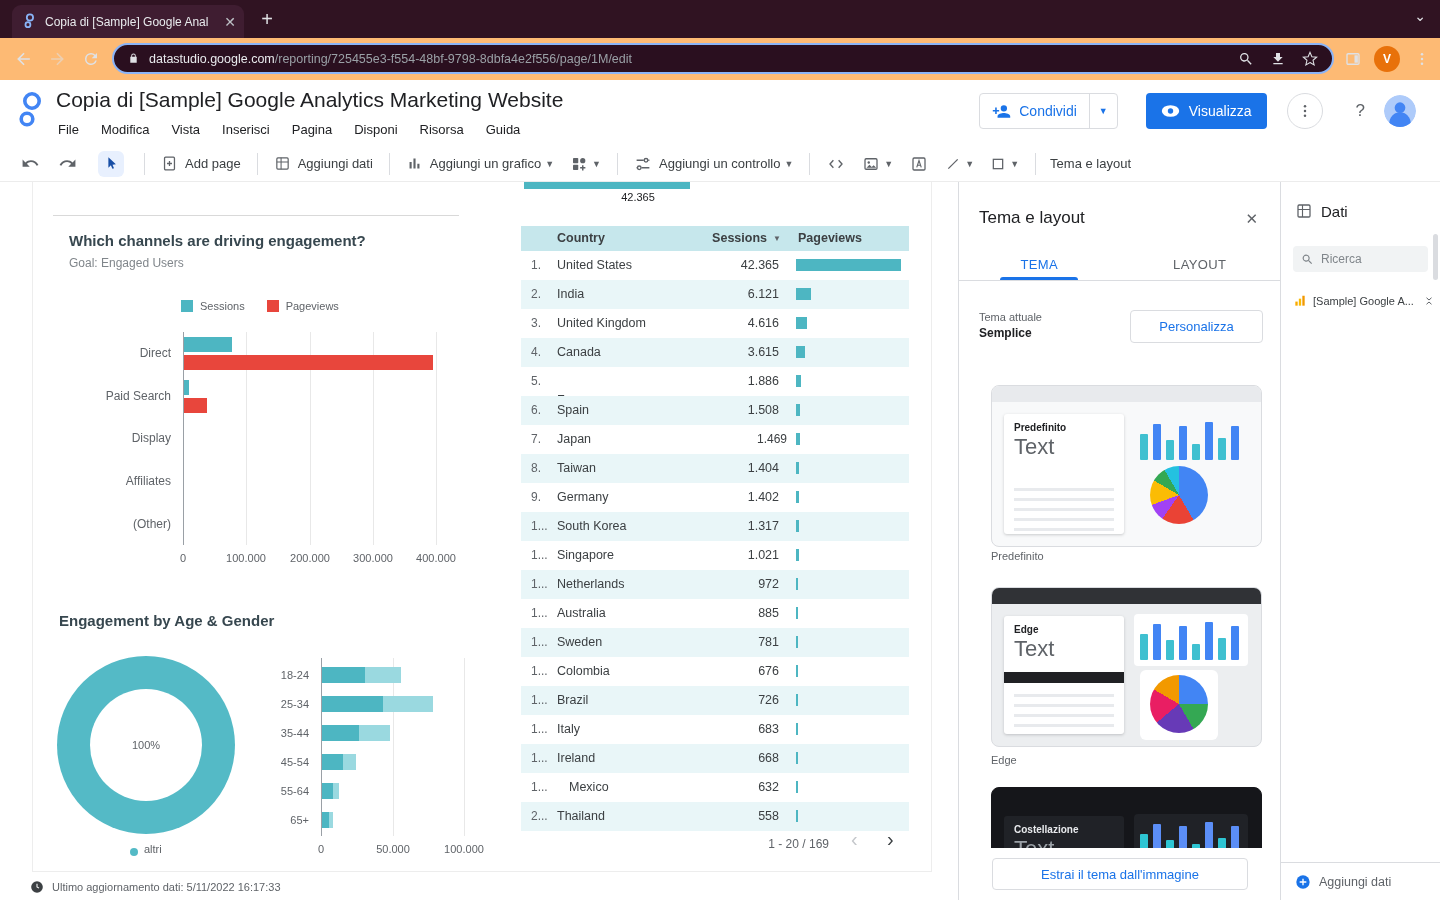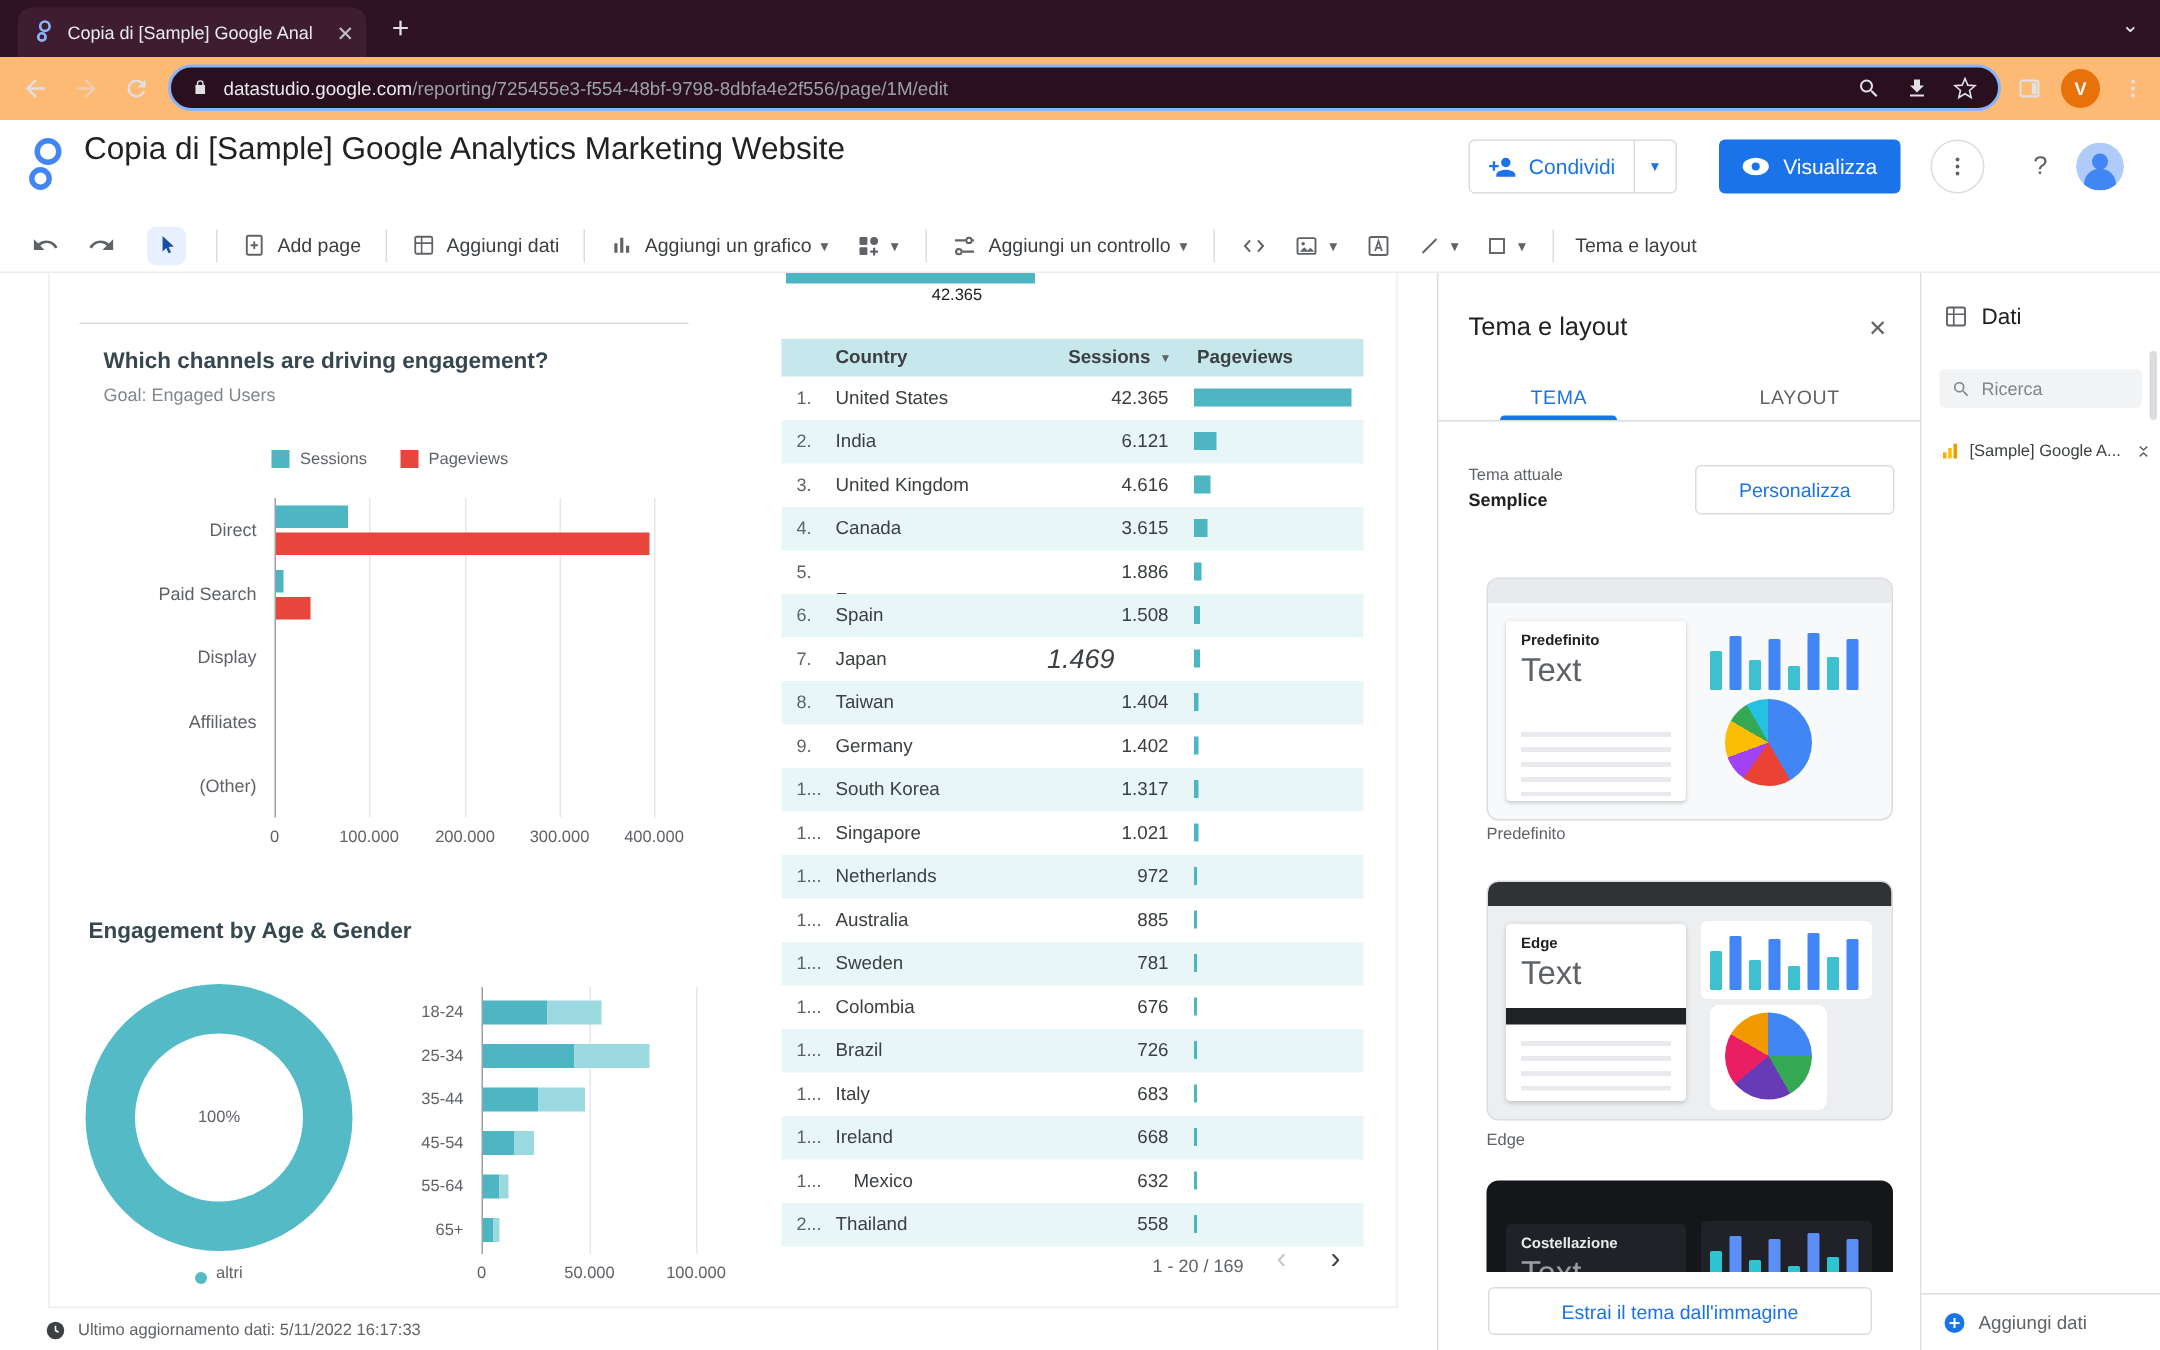--- a/index.html
+++ b/index.html
@@ -198,20 +198,30 @@
   </div>
 
   <div class="appheader">
     <span class="logo">
       <svg width="30" height="42" viewBox="0 0 30 42">
           <circle cx="16" cy="11" r="7.2" fill="none" stroke="#4285f4" stroke-width="3.6"></circle>
           <circle cx="11" cy="29" r="5.8" fill="none" stroke="#4285f4" stroke-width="3.6"></circle>
         </svg>
     </span>
     <div class="doc-title">Copia di [Sample] Google Analytics Marketing Website</div>
+    <div class="menubar">
+        <div class="menu-item">File</div>
+        <div class="menu-item">Modifica</div>
+        <div class="menu-item">Vista</div>
+        <div class="menu-item">Inserisci</div>
+        <div class="menu-item">Pagina</div>
+        <div class="menu-item">Disponi</div>
+        <div class="menu-item">Risorsa</div>
+        <div class="menu-item">Guida</div>
+      </div>
     <div class="header-actions">
       <div class="share-btn">
         <span class="share-main">
           <span>
             <svg width="19" height="19" viewBox="0 0 24 24" fill="#1a73e8">
                 <path d="M15 12a4 4 0 1 0-4-4 4 4 0 0 0 4 4zM6 10V7H4v3H1v2h3v3h2v-3h3v-2H6zm9 4c-2.67 0-8 1.34-8 4v2h16v-2c0-2.66-5.33-4-8-4z"></path>
               </svg>
           </span>
           <span>Condividi</span>
         </span>
@@ -450,21 +460,21 @@
           <div style="position: absolute; left: 524px; top: 185px; height: 29px; line-height: 29px; font-size: 12.5px; color: rgb(60, 64, 67); margin-top: 19px;">France</div>
           <div style="position: absolute; left: 640px; top: 185px; width: 106px; height: 29px; line-height: 29px; text-align: right; font-size: 12.5px; color: rgb(60, 64, 67);">1.886</div>
           <div style="position: absolute; left: 763px; top: 193px; width: 5px; height: 12px; background: rgb(77, 182, 194);"></div>
           <div style="position: absolute; left: 488px; top: 214px; width: 388px; height: 29px; background: rgb(233, 246, 248);"></div>
           <div style="position: absolute; left: 498px; top: 214px; height: 29px; line-height: 29px; font-size: 12px; color: rgb(95, 99, 104);">6.</div>
           <div style="position: absolute; left: 524px; top: 214px; height: 29px; line-height: 29px; font-size: 12.5px; color: rgb(60, 64, 67);">Spain</div>
           <div style="position: absolute; left: 640px; top: 214px; width: 106px; height: 29px; line-height: 29px; text-align: right; font-size: 12.5px; color: rgb(60, 64, 67);">1.508</div>
           <div style="position: absolute; left: 763px; top: 222px; width: 4px; height: 12px; background: rgb(77, 182, 194);"></div>
           <div style="position: absolute; left: 498px; top: 243px; height: 29px; line-height: 29px; font-size: 12px; color: rgb(95, 99, 104);">7.</div>
           <div style="position: absolute; left: 524px; top: 243px; height: 29px; line-height: 29px; font-size: 12.5px; color: rgb(60, 64, 67);">Japan</div>
-          <div style="position: absolute; left: 604px; top: 243px; width: 106px; height: 29px; line-height: 29px; text-align: right; font-size: 18px; color: rgb(60, 64, 67); font-style: italic;">1.469</div>
+          <div style="position: absolute; left: 648px; top: 243px; width: 106px; height: 29px; line-height: 29px; text-align: right; font-size: 12px; color: rgb(60, 64, 67);">1.469</div>
           <div style="position: absolute; left: 763px; top: 251px; width: 4px; height: 12px; background: rgb(77, 182, 194);"></div>
           <div style="position: absolute; left: 488px; top: 272px; width: 388px; height: 29px; background: rgb(233, 246, 248);"></div>
           <div style="position: absolute; left: 498px; top: 272px; height: 29px; line-height: 29px; font-size: 12px; color: rgb(95, 99, 104);">8.</div>
           <div style="position: absolute; left: 524px; top: 272px; height: 29px; line-height: 29px; font-size: 12.5px; color: rgb(60, 64, 67);">Taiwan</div>
           <div style="position: absolute; left: 640px; top: 272px; width: 106px; height: 29px; line-height: 29px; text-align: right; font-size: 12.5px; color: rgb(60, 64, 67);">1.404</div>
           <div style="position: absolute; left: 763px; top: 280px; width: 3px; height: 12px; background: rgb(77, 182, 194);"></div>
           <div style="position: absolute; left: 498px; top: 301px; height: 29px; line-height: 29px; font-size: 12px; color: rgb(95, 99, 104);">9.</div>
           <div style="position: absolute; left: 524px; top: 301px; height: 29px; line-height: 29px; font-size: 12.5px; color: rgb(60, 64, 67);">Germany</div>
           <div style="position: absolute; left: 640px; top: 301px; width: 106px; height: 29px; line-height: 29px; text-align: right; font-size: 12.5px; color: rgb(60, 64, 67);">1.402</div>
           <div style="position: absolute; left: 763px; top: 309px; width: 3px; height: 12px; background: rgb(77, 182, 194);"></div>

